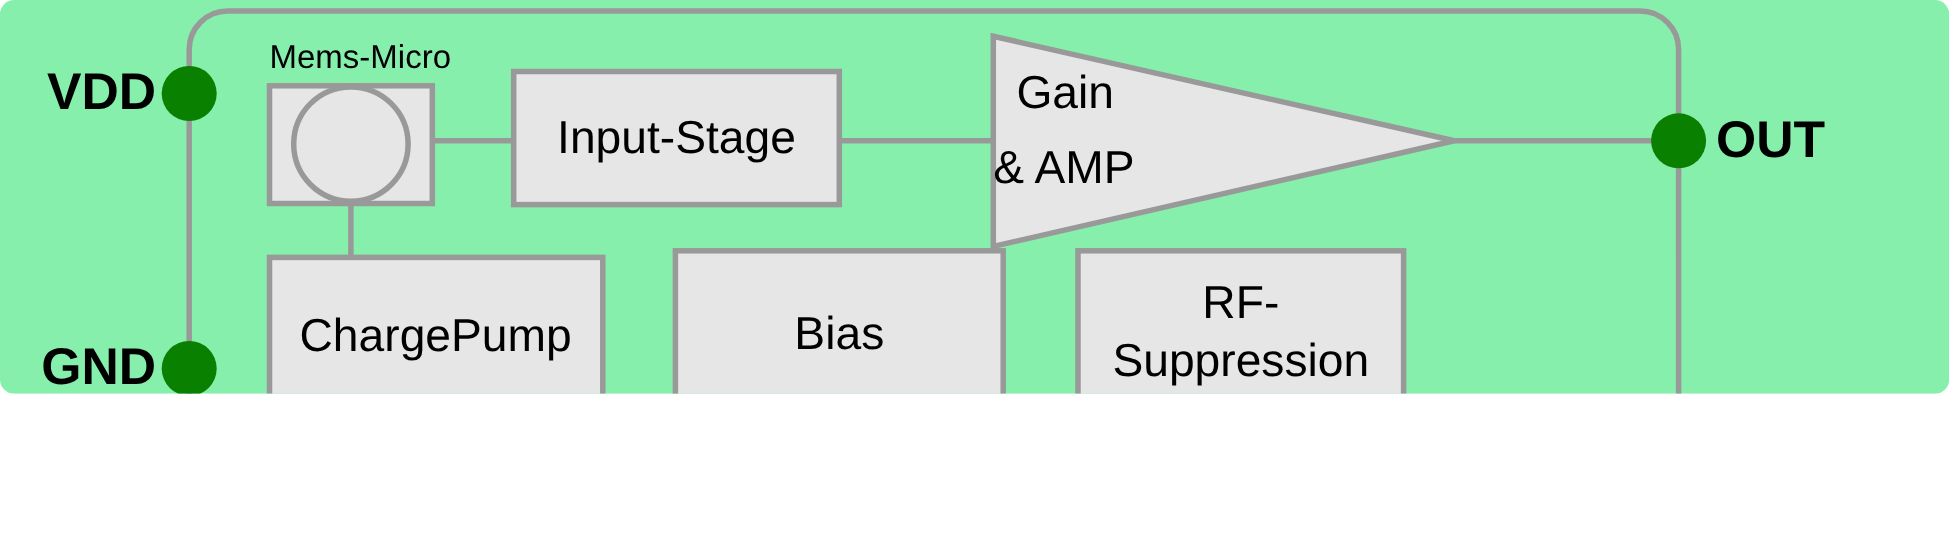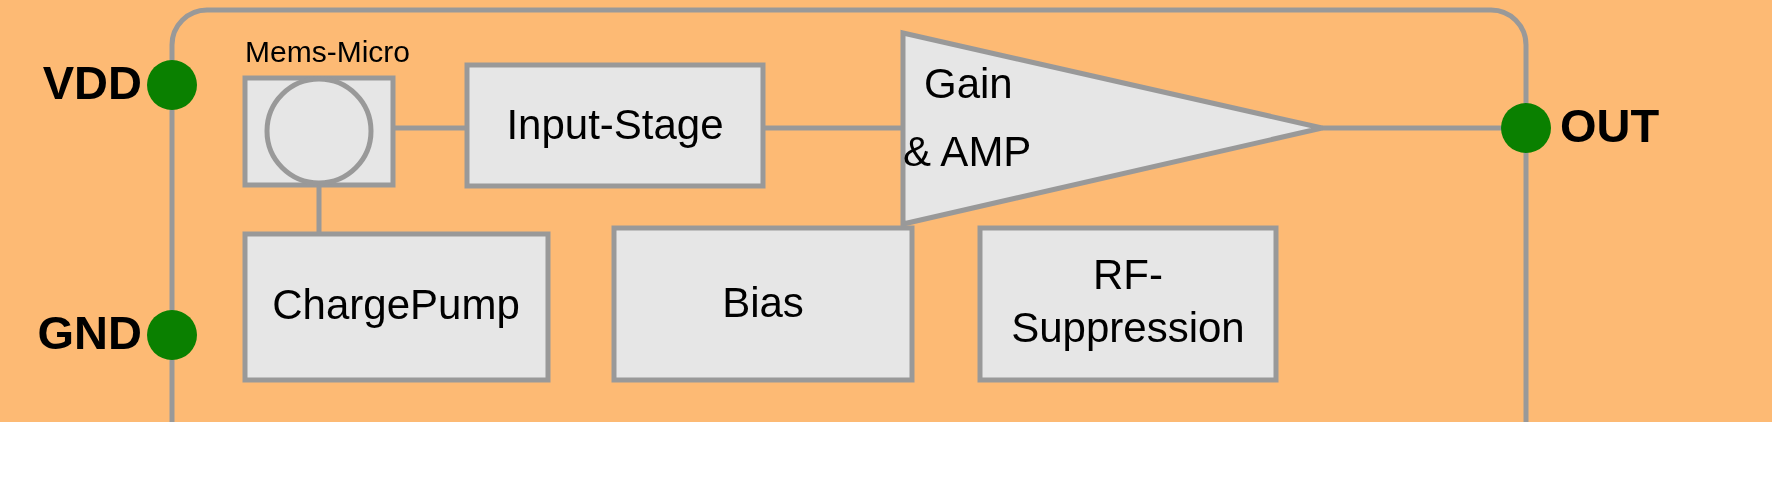--- a/index.html
+++ b/index.html
@@ -6,23 +6,24 @@
     margin: 0;
     padding: 0;
     background: #ffffff;
   }
   body {
     font-family: "Liberation Sans", sans-serif;
   }
   #diagram-root {
     position: relative;
     width: 1772px;
-    height: 422px;
-    background: #fdba74;
+    height: 358px;
+    background: #86efac;
     overflow: hidden;
+    border-radius: 13px;
   }
   svg#schematic {
     display: block;
     width: 1772px;
     height: 491px;
   }
   .blk-fill   { fill: #e6e6e6; stroke: #999999; stroke-width: 5; }
   .chip-outline { fill: none; stroke: #999999; stroke-width: 5; }
   .wire       { stroke: #999999; stroke-width: 5; fill: none; stroke-linecap: butt; }
   .circle-mic { fill: #e6e6e6; stroke: #999999; stroke-width: 5; }

